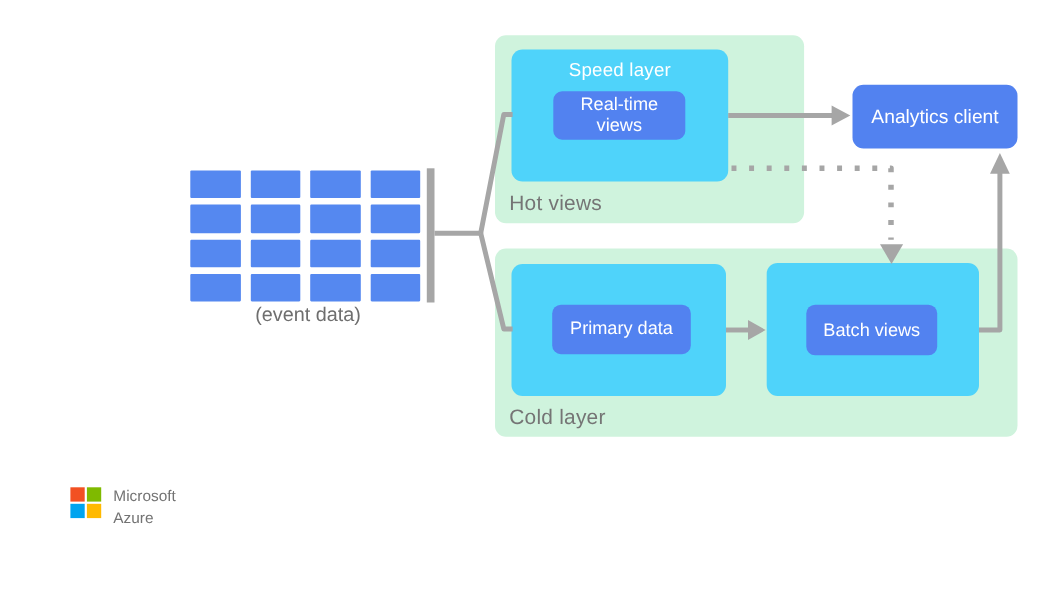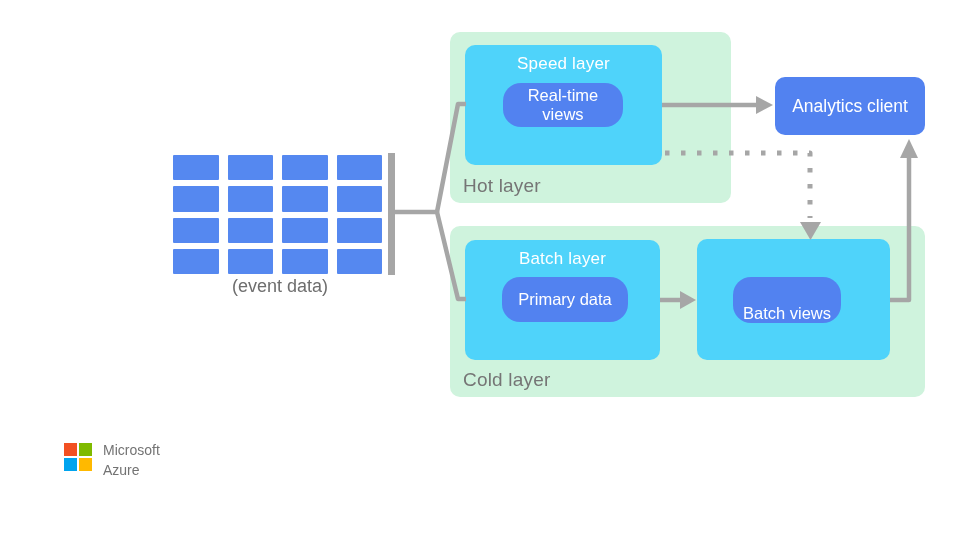--- a/index.html
+++ b/index.html
@@ -23,27 +23,27 @@
     text-align:center;
   }
   #speed-layer{left:465px;top:45px;width:197px;height:120px;}
   #batch-layer{left:465px;top:240px;width:195px;height:120px;}
   #serving-layer{left:697px;top:239px;width:193px;height:121px;}
   .layer-title{
     margin-top:9px;font-size:17px;line-height:20px;color:#ffffff;letter-spacing:0.2px;
   }
   
   .inner-box{
-    position:absolute;background:var(--box-blue,#5282F0);border-radius:18px;color:#ffffff;
+    position:absolute;background:var(--box-blue,#5282F0);border-radius:8px;color:#ffffff;
     display:flex;flex-direction:column;align-items:center;justify-content:center;
     font-size:16.5px;line-height:19px;
   }
   #speed-layer .inner-box{left:38px;top:38px;width:120px;height:44px;}
   #batch-layer .inner-box{left:37px;top:37px;width:126px;height:45px;}
-  #serving-layer .inner-box{left:36px;top:38px;width:108px;height:46px;justify-content:flex-end;}
+  #serving-layer .inner-box{left:36px;top:38px;width:119px;height:46px;}
   
   #analytics-client{
     position:absolute;left:775px;top:77px;width:150px;height:58px;z-index:2;
     background:var(--box-blue,#5282F0);border-radius:10px;color:#ffffff;
     display:flex;align-items:center;justify-content:center;font-size:17.5px;
   }
   
   .log-grid{
     position:absolute;left:173px;top:155px;width:209px;height:119px;z-index:2;
     display:grid;grid-template-columns:repeat(4,1fr);grid-template-rows:repeat(4,1fr);
@@ -75,21 +75,21 @@
   .sq-yellow{background:var(--ms-yellow,#FFB900);}
   .logo-text{margin-left:11px;color:var(--logo-gray,#737373);font-size:14px;line-height:19px;}
   .logo-text .line2{margin-top:1px;}
 </style>
 </head>
 <body>
 
 <div class="canvas">
 
   <div class="path-container" id="hot-path">
-    <span class="path-label">Hot layer</span>
+    <span class="path-label">Hot views</span>
   </div>
   <div class="path-container" id="cold-path">
     <span class="path-label">Cold layer</span>
   </div>
 
   <div class="log-grid">
       <div class="log-cell"></div>
       <div class="log-cell"></div>
       <div class="log-cell"></div>
       <div class="log-cell"></div>
@@ -113,21 +113,20 @@
 
   <div class="layer-box" id="speed-layer">
     <div class="layer-title">Speed layer</div>
     <div class="inner-box">
       <span>Real-time</span>
       <span>views</span>
     </div>
   </div>
 
   <div class="layer-box" id="batch-layer">
-    <div class="layer-title">Batch layer</div>
     <div class="inner-box">
       <span>Primary data</span>
     </div>
   </div>
 
   <div class="layer-box" id="serving-layer">
     <div class="inner-box">
       <span>Batch views</span>
     </div>
   </div>

